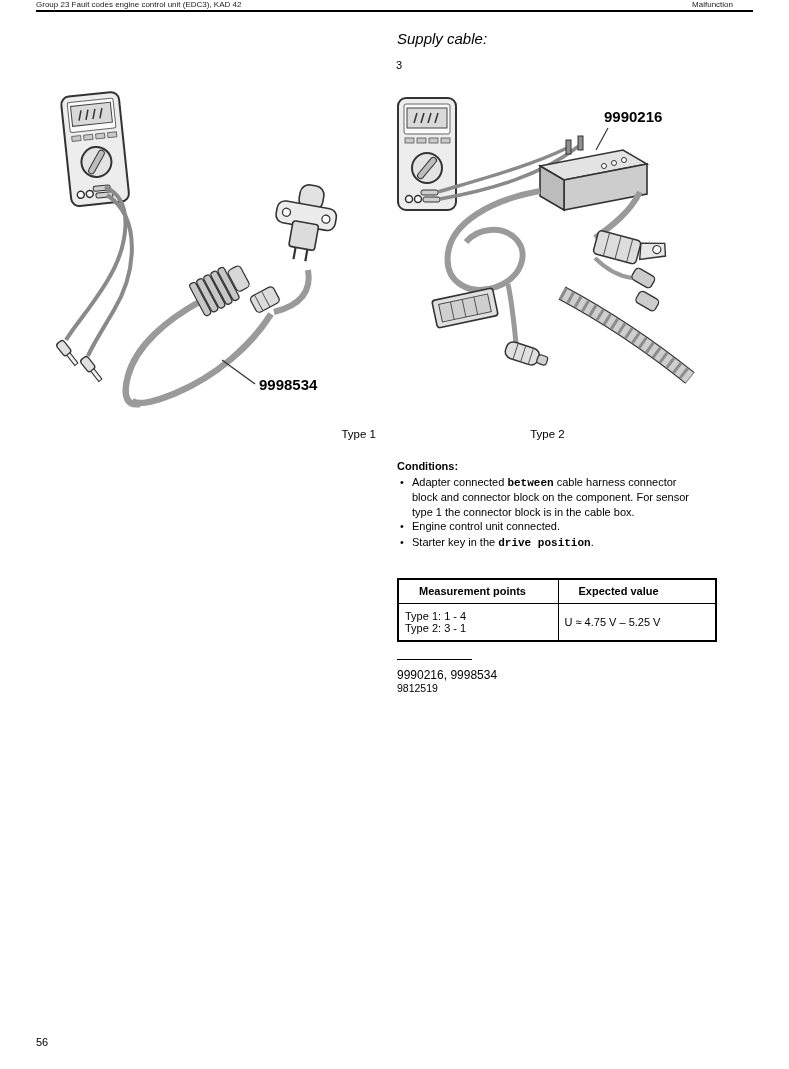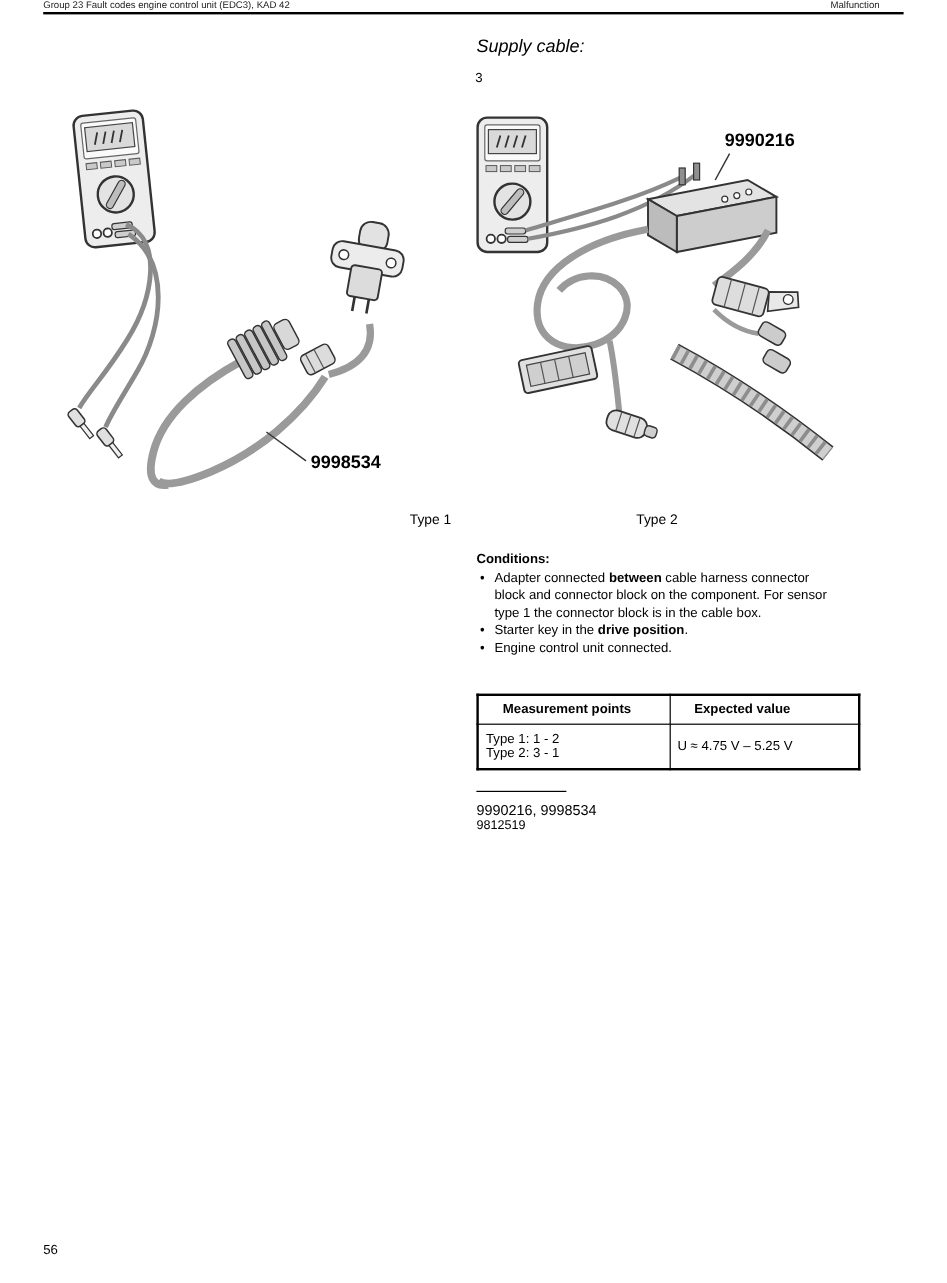--- a/index.html
+++ b/index.html
@@ -18,21 +18,21 @@
   .fig1 { position:absolute; left:36px;  top:88px; width:340px; height:335px; }
   .fig2 { position:absolute; left:390px; top:88px; width:345px; height:335px; }
   .fig1-caption { position:absolute; left:36px;  top:428px; width:340px; text-align:right; font-size:11.5px; }
   .fig2-caption { position:absolute; left:390px; top:428px; width:315px; text-align:center; font-size:11.5px; }
 
   .conditions { position:absolute; left:397px; top:459px; width:322px; font-size:11px; line-height:14.5px; }
   .conditions h3 { font-size:11px; font-weight:bold; margin-bottom:1px; }
   .conditions ul { list-style:none; width:302px; }
   .conditions li { position:relative; padding-left:15px; }
   .conditions li::before { content:"\2022"; position:absolute; left:3px; top:0; }
-  .b { font-weight:bold; }
+  .b { font-weight:bold;font-family:Liberation Mono, monospace; }
 
   .meas-table { position:absolute; left:397px; top:578px; width:320px;
                 border-collapse:collapse; font-size:11px; }
   .meas-table th, .meas-table td { border:1px solid #000; text-align:left; vertical-align:middle; }
   .meas-table { border:2px solid #000; }
   .meas-table th { font-weight:bold; padding:4px 20px; height:24px; }
   .meas-table td { padding:3px 6px; height:38px; }
   .meas-table .col-points { width:160px; }
 
   .foot-rule { position:absolute; left:397px; top:659px; width:75px; height:1px; background:#000; }
@@ -179,36 +179,36 @@
       <rect x="147" y="262" width="10" height="9" rx="3" fill="#cfcfcf" stroke="#333" stroke-width="1.2"></rect>
       <path d="M124 258 v17 M132 258 v17 M140 258 v17" stroke="#555" stroke-width="1"></path>
     </g>
   </svg>
   <div class="fig2-caption">Type 2</div>
 
   <div class="conditions">
     <h3>Conditions:</h3>
     <ul>
       <li><span>Adapter connected </span><span class="b">between</span><span> cable harness connector block and connector block on the component. For sensor type 1 the connector block is in the cable box.</span></li>
+      <li><span>Engine control unit connected.</span><span class="b"></span><span></span></li>
       <li><span>Starter key in the </span><span class="b">drive position</span><span>.</span></li>
-      <li><span>Engine control unit connected.</span><span class="b"></span><span></span></li>
     </ul>
   </div>
 
   <table class="meas-table">
     <thead>
       <tr>
         <th class="col-points">Measurement points</th>
         <th>Expected value</th>
       </tr>
     </thead>
     <tbody>
       <tr>
         <td>
-          <div>Type 1: 1 - 2</div>
+          <div>Type 1: 1 - 4</div>
           <div>Type 2: 3 - 1</div>
         </td>
         <td>U ≈ 4.75 V – 5.25 V</td>
       </tr>
     </tbody>
   </table>
 
   <div class="foot-rule"></div>
   <div class="foot-line1">9990216, 9998534</div>
   <div class="foot-line2">9812519</div>

